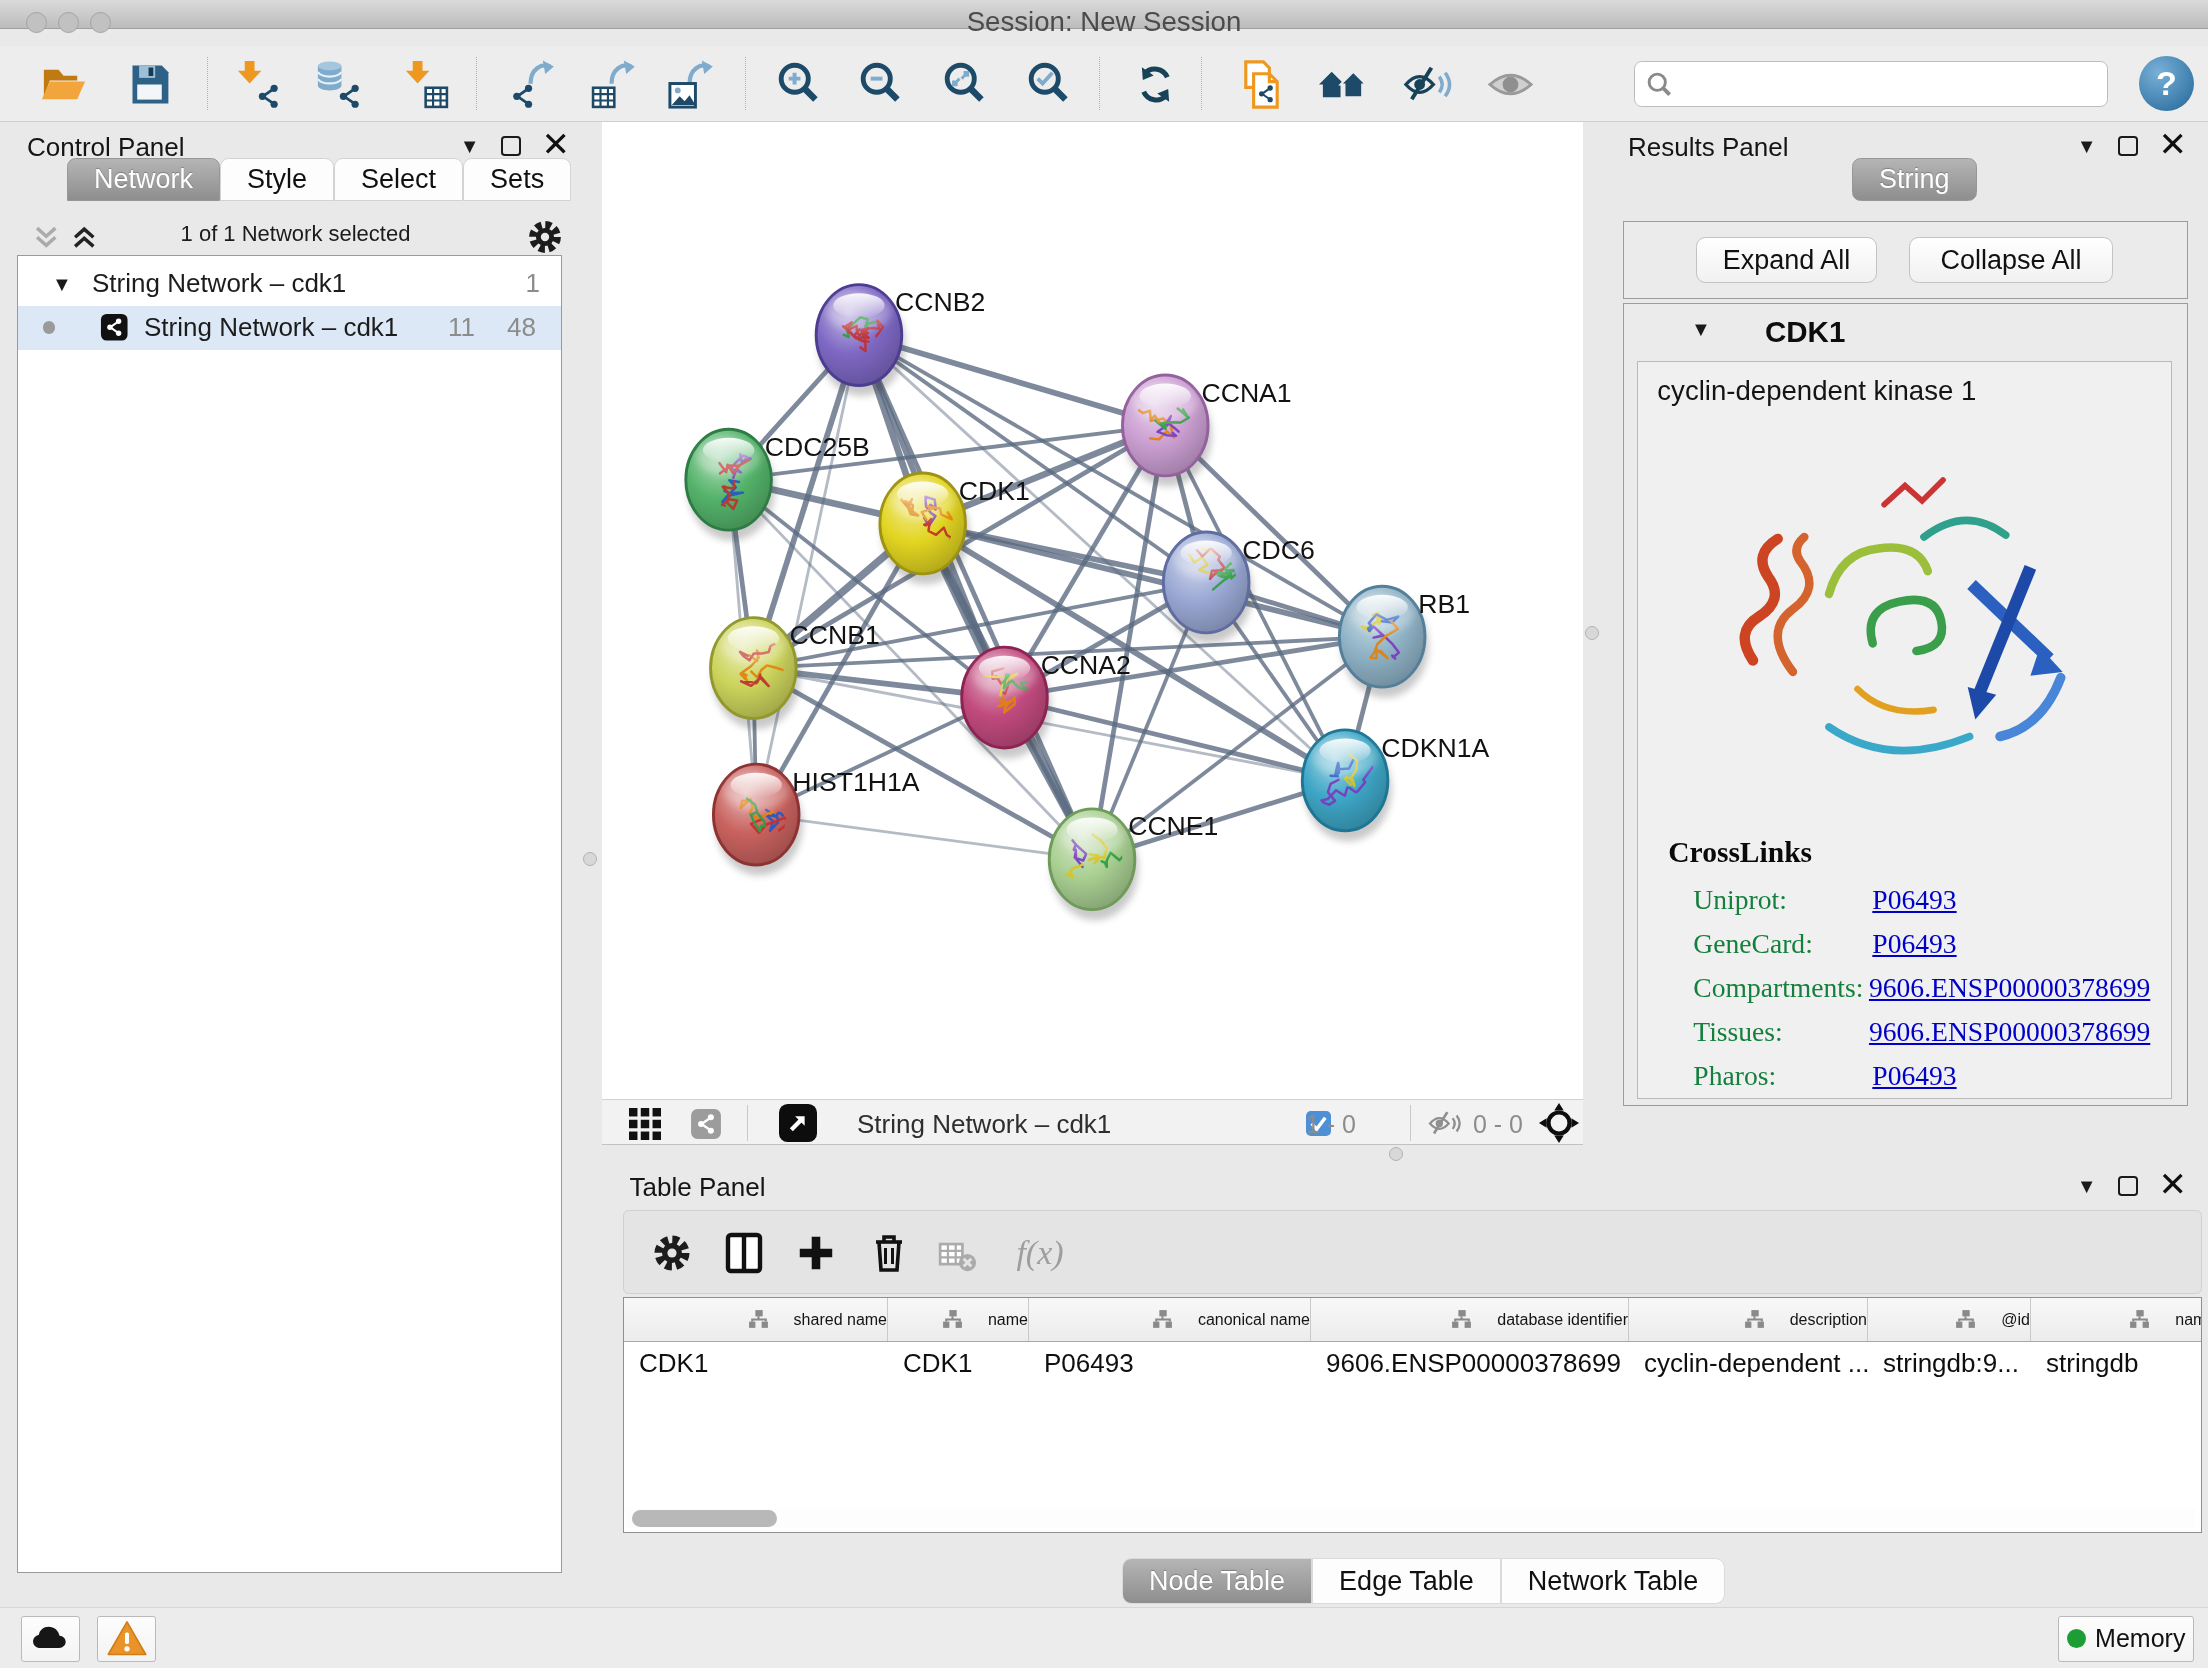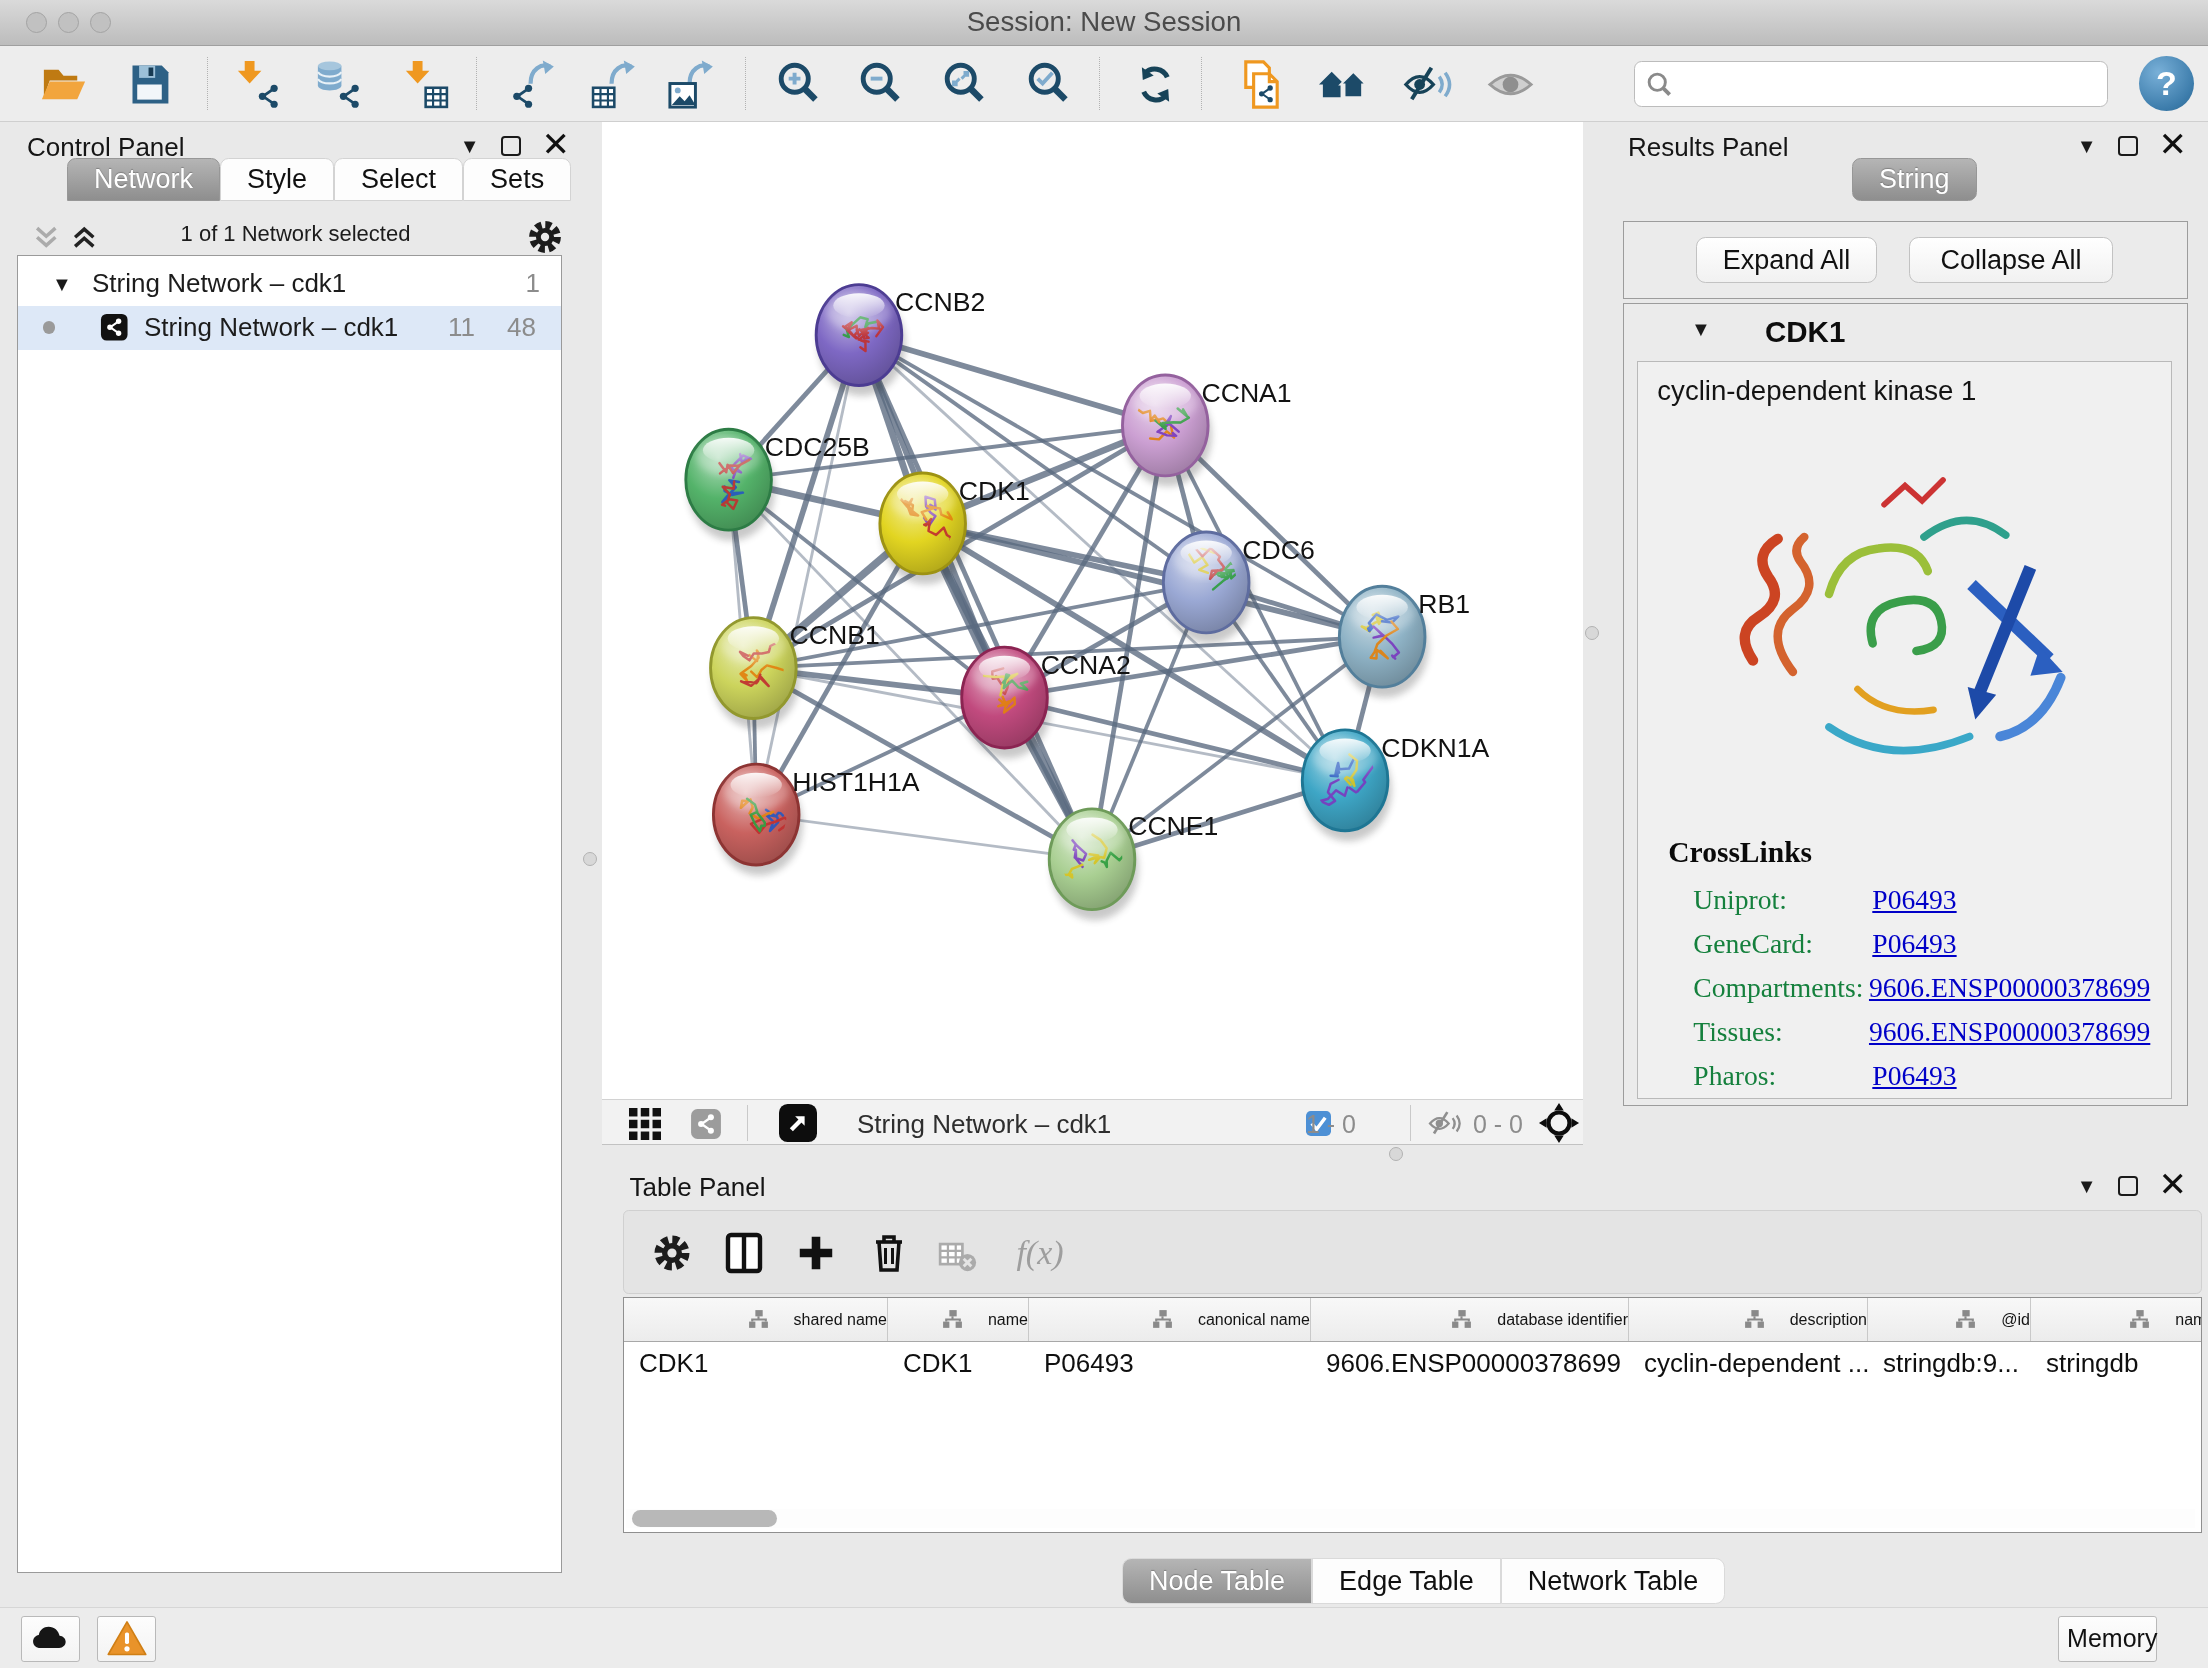--- a/index.html
+++ b/index.html
@@ -6,21 +6,21 @@
   html,body { width:2208px; height:1668px; }
   body {
     position:relative; overflow:hidden;
     background:#e9e9e9;
     font-family:"Liberation Sans","DejaVu Sans",sans-serif;
     color:#1c1c1c;
   }
   .abs { position:absolute; }
 
   
-  #titlebar { left:0; top:0; width:2208px; height:46px;
+  #titlebar { left:0; top:0; width:2208px; height:29px;
     background:linear-gradient(#dadada,#bcbcbc); border-bottom:1px solid #9f9f9f; }
   .tlight { position:absolute; top:12.4px; width:21px; height:21px; border-radius:50%;
     background:#c1c1c1; border:1px solid #a3a3a3; }
   #title-text { width:100%; text-align:center; line-height:44px; font-size:27.6px; color:#4b4b4b; }
 
   
   #toolbar { left:0; top:46px; width:2208px; height:76px; background:#ededed; border-bottom:1px solid #cfcfcf; }
   .tbtn { position:absolute; top:7.6px; width:61px; height:61px; background:transparent; border:none;
     display:flex; align-items:center; justify-content:center; }
   .tsep { position:absolute; top:11.4px; height:53px; width:0; border-left:1.9px dotted #b2b2b2; }
@@ -874,18 +874,18 @@
         <path d="M14 38c-5.5 0-9-3.6-9-8 0-4 3-7.3 7-7.9C13 16 18 12 24 12c7 0 12.3 4.8 13.5 11 4.3.3 7.5 3.4 7.5 7.5 0 4.2-3.5 7.5-8 7.5z" fill="#161616"></path>
       </svg>
   </button>
   <button class="sbtn" style="left:97px;width:59px">
     <svg width="44" height="44" viewBox="0 0 54 54">
         <path d="M27 6 50 46H4z" fill="#e9932a" stroke="#d07f15" stroke-width="2" stroke-linejoin="round"></path>
         <rect x="24.5" y="19" width="5" height="14" rx="2" fill="#fff"></rect>
         <circle cx="27" cy="39" r="3.2" fill="#fff"></circle>
       </svg>
   </button>
-  <button class="sbtn" style="left:2058px;width:99px">
+  <button class="sbtn" style="left:2058px;width:136px">
     <span id="memory-dot"></span>
     <span id="memory-label">Memory</span>
   </button>
 </div>
 
 
 </body></html>

